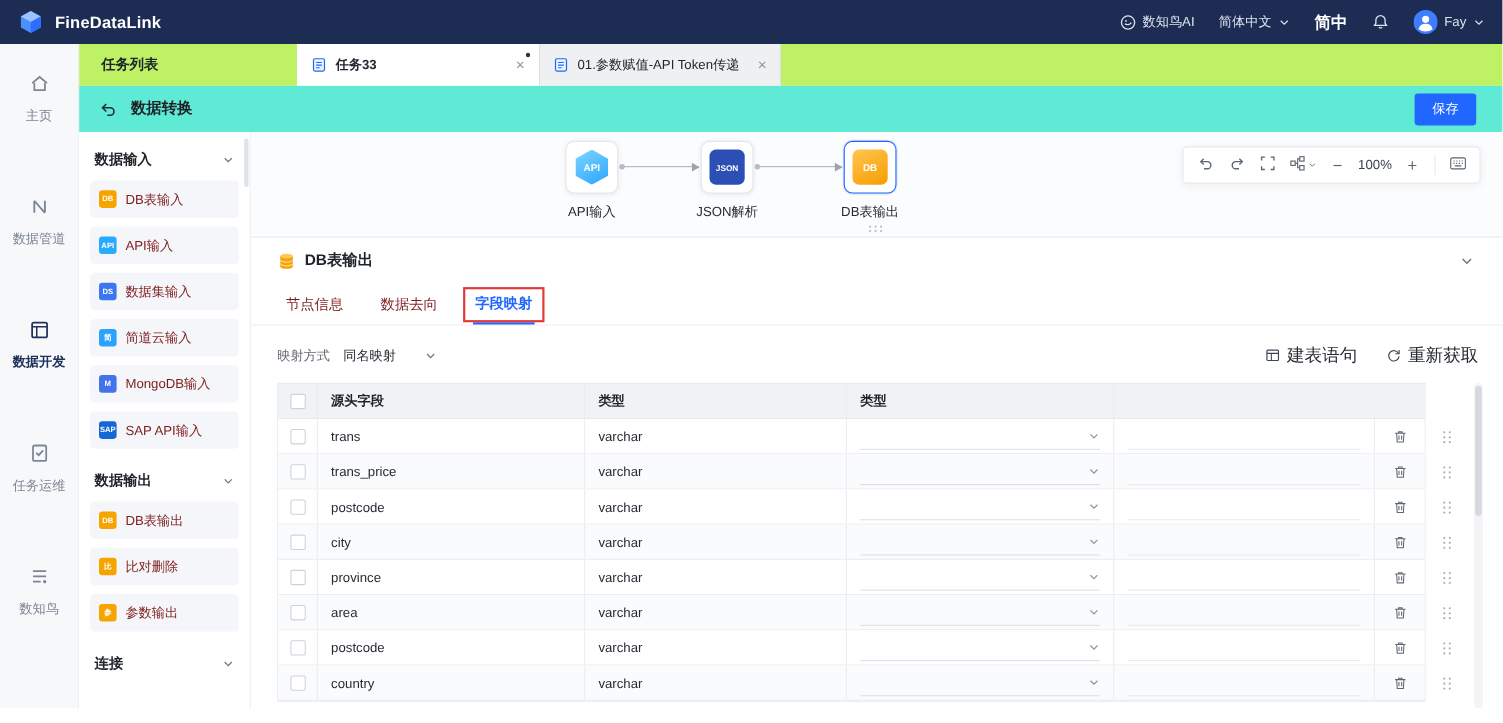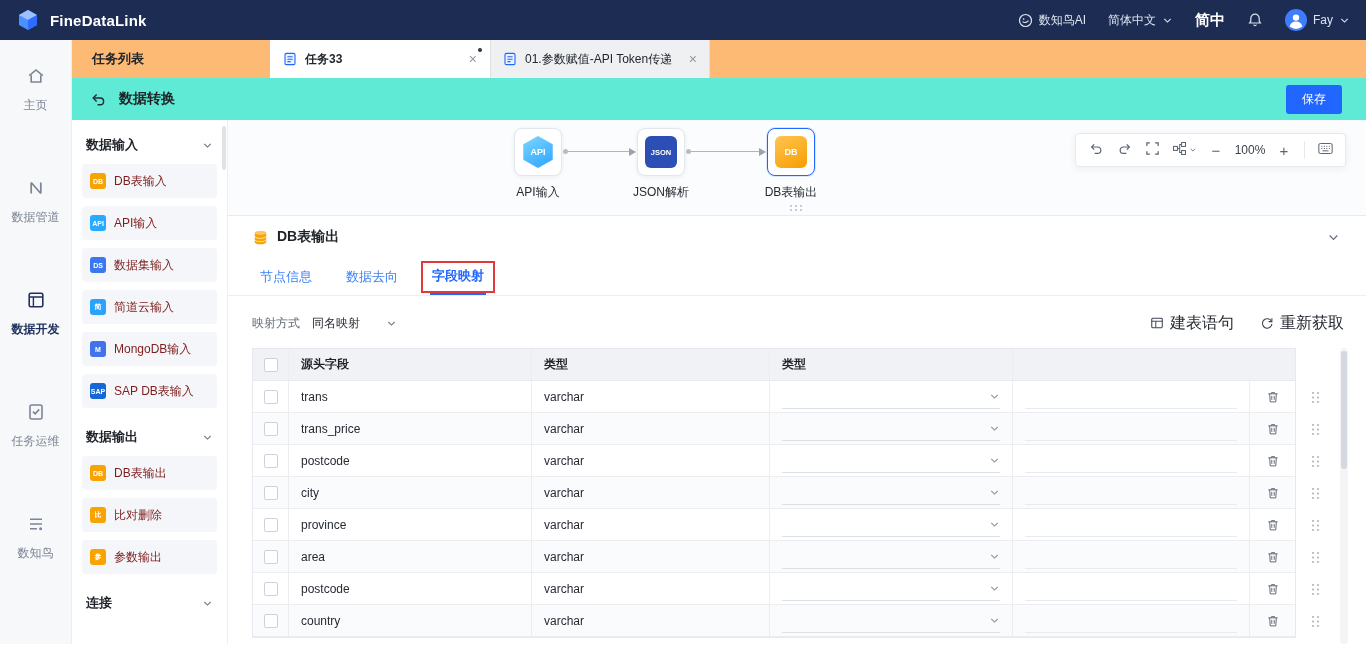--- a/index.html
+++ b/index.html
@@ -25,21 +25,21 @@
 .avatar svg{width:22px;height:22px}
 
 .body-row{flex:1;display:flex;min-height:0}
 .app-sidebar{width:72px;flex:0 0 72px;background:#f7f8fa;border-right:1px solid #ebedf0;display:flex;flex-direction:column;align-items:center;padding-top:26px;gap:64px}
 .sb-item{display:flex;flex-direction:column;align-items:center;gap:8px;color:#7c8595;cursor:pointer}
 .sb-item svg{width:20px;height:20px}
 .sb-label{font-size:12px}
 .sb-item.active{color:#20325c;font-weight:600}
 .main{flex:1;display:flex;flex-direction:column;min-width:0}
 
-.tabbar{height:38px;flex:0 0 38px;background:#fdba74;display:flex}
+.tabbar{height:38px;flex:0 0 38px;background:#bef264;display:flex}
 .task-list-label{width:198px;flex:none;display:flex;align-items:center;padding-left:20px;font-size:13px;font-weight:600;color:#20242b;cursor:pointer}
 .tabs{display:flex}
 .tab{width:220px;display:flex;align-items:center;padding:0 12px;gap:8px;background:#eef0f2;border-left:1px solid #dcdfe4;border-right:1px solid #dcdfe4;position:relative;cursor:pointer}
 .tab.active{background:#fff;border-color:transparent}
 .tab-icon{display:flex}
 .tab-icon svg{width:14px;height:14px}
 .tab-label{flex:1;font-size:12px;color:#23272f;white-space:nowrap;overflow:hidden;text-overflow:ellipsis}
 .tab.active .tab-label{font-weight:600}
 .tab-close{color:#8f97a3;font-size:14px;line-height:1;cursor:pointer}
 .dirty-dot{position:absolute;right:7px;top:8px;width:4px;height:4px;border-radius:50%;background:#30343c}
@@ -87,21 +87,21 @@
 .resize-handle i{position:absolute;left:0;top:0;width:2px;height:2px;border-radius:50%;background:#b3bac4;box-shadow:5px 0 0 #b3bac4,10px 0 0 #b3bac4,0 4px 0 #b3bac4,5px 4px 0 #b3bac4,10px 4px 0 #b3bac4}
 
 .panel{flex:1;display:flex;flex-direction:column;min-height:0;background:#fff}
 .panel-title-row{height:42px;flex:0 0 42px;display:flex;align-items:center;padding:0 26px 0 24px}
 .panel-icon{display:flex}
 .panel-icon svg{width:17px;height:17px}
 .panel-title{font-size:14px;font-weight:700;margin-left:8px;color:#1f2329}
 .panel-collapse{margin-left:auto;display:flex;color:#6b7280;cursor:pointer}
 .panel-collapse svg{width:13px;height:13px}
 .panel-tabs{height:38px;flex:0 0 38px;display:flex;gap:30px;padding:0 24px 0 30px;border-bottom:1px solid #eceef2}
-.ptab{font-size:13px;color:#3b82f6;display:flex;align-items:center;position:relative;cursor:pointer;padding:0 2px}
+.ptab{font-size:13px;color:#7f1d1d;display:flex;align-items:center;position:relative;cursor:pointer;padding:0 2px}
 .ptab.active{color:#2166ff;font-weight:600;border-bottom:2px solid #2166ff}
 .ptab.highlight::before{content:'';position:absolute;left:-9px;right:-9px;top:3px;bottom:0;border:2px solid #e23a3a;pointer-events:none}
 .panel-controls{height:46px;flex:0 0 46px;display:flex;align-items:center;padding:8px 22px 0 24px}
 .ctl-label{font-size:12px;color:#646a73;margin-right:12px}
 .ctl-select{display:flex;align-items:center;gap:26px;font-size:12px;color:#262b33;cursor:pointer}
 .ctl-select .sel-caret{display:flex;color:#6b7280}
 .ctl-select svg{width:11px;height:11px}
 .ctl-actions{margin-left:auto;display:flex;gap:26px}
 .ctl-action{display:flex;align-items:center;gap:6px;font-size:16px;color:#262b33;cursor:pointer}
 .ctl-action .act-icon{display:flex;color:#3c4454}
@@ -297,21 +297,21 @@
             <div class="pal-item">
               <span class="pal-icon" style="background:#2ba2fc">简</span>
               <span class="pal-label">简道云输入</span>
             </div>
             <div class="pal-item">
               <span class="pal-icon" style="background:#4373e8">M</span>
               <span class="pal-label">MongoDB输入</span>
             </div>
             <div class="pal-item">
               <span class="pal-icon" style="background:#1667d6">SAP</span>
-              <span class="pal-label">SAP DB表输入</span>
+              <span class="pal-label">SAP API输入</span>
             </div>
             <div class="pal-header">
               <span class="pal-title">数据输出</span>
               <span class="pal-chev">
                 <svg viewBox="0 0 12 12">
                   <path d="M2.5 4.2 6 7.7l3.5-3.5" fill="none" stroke="currentColor" stroke-width="1.2"></path>
                 </svg>
               </span>
             </div>
             <div class="pal-item">

